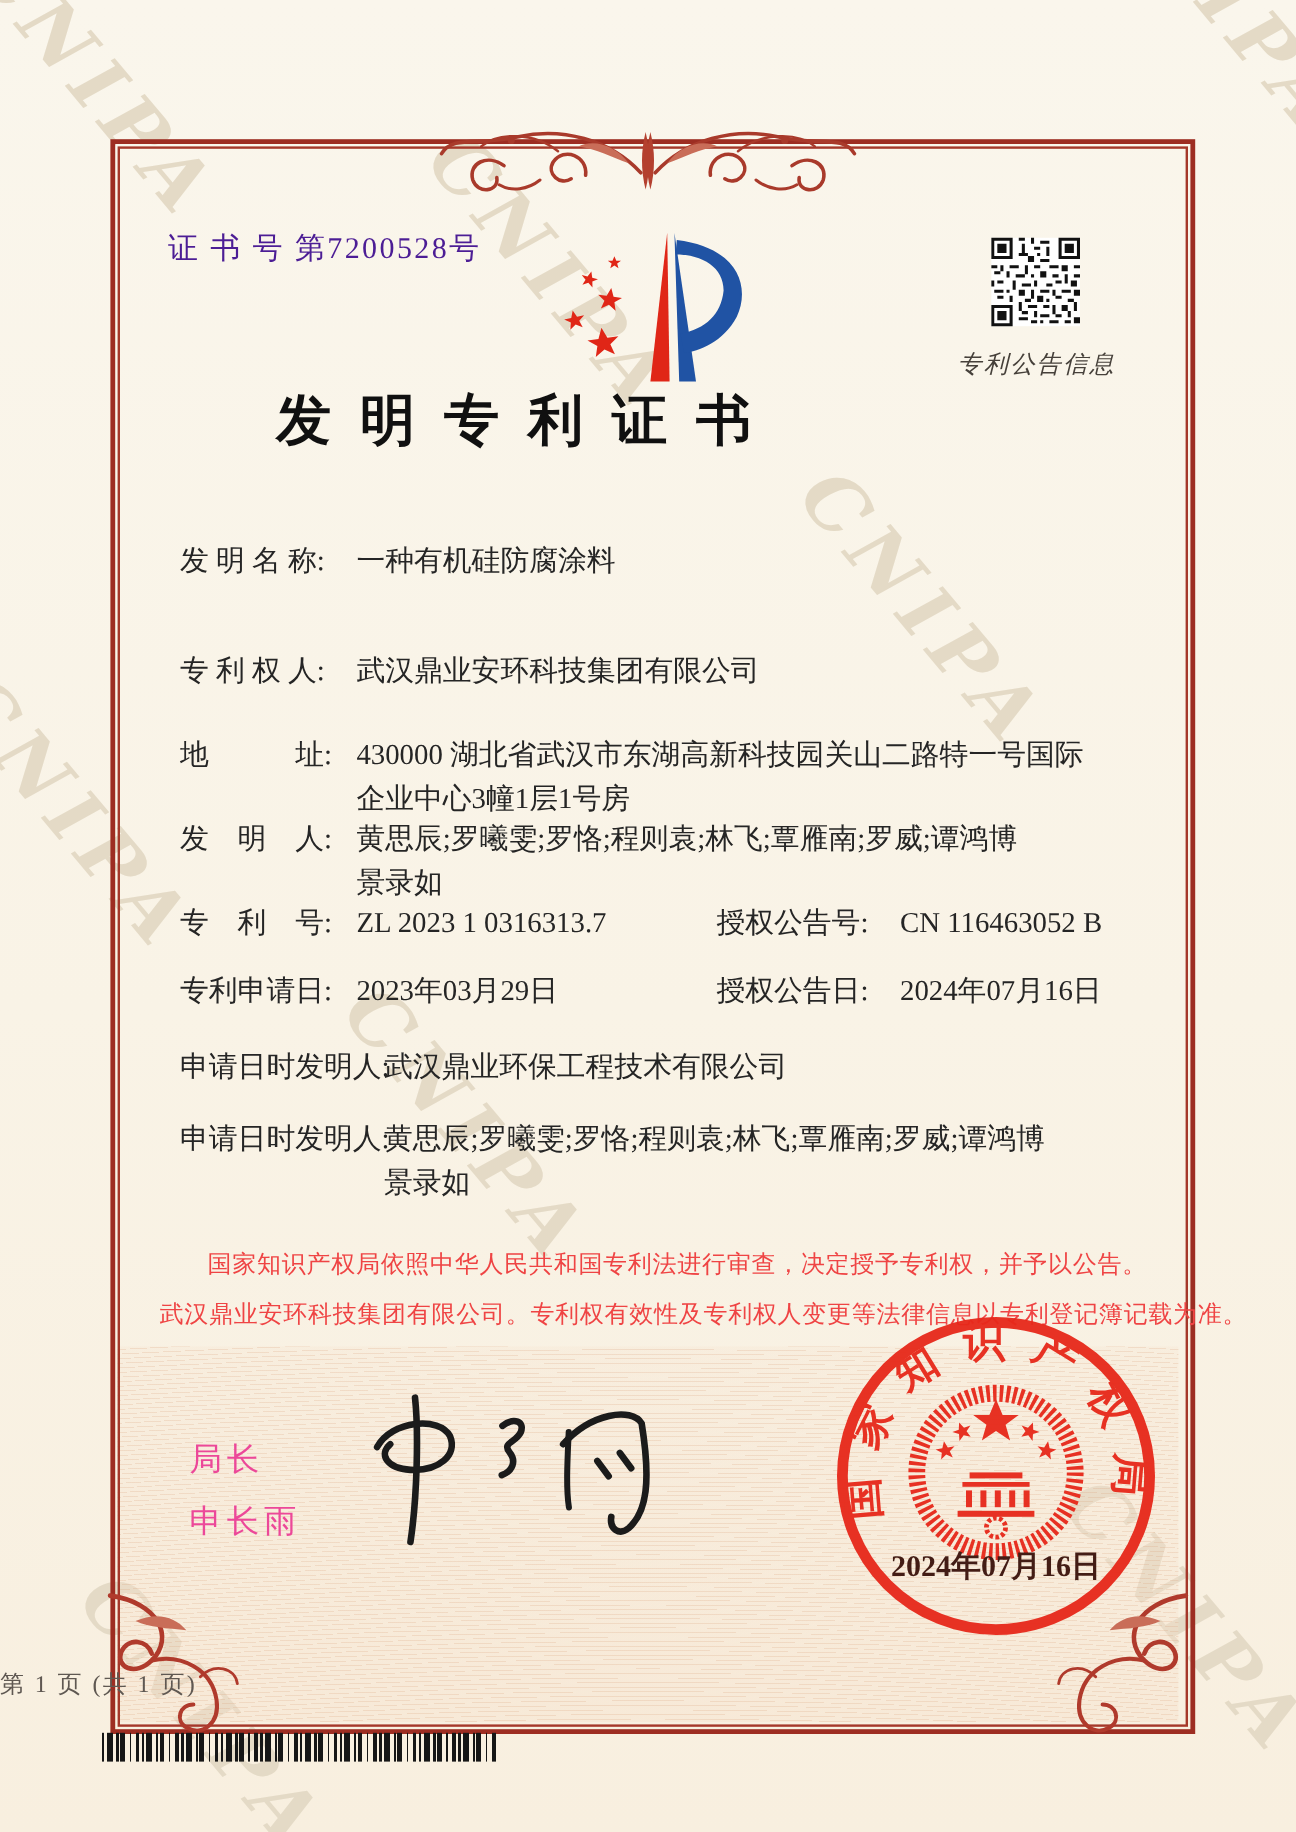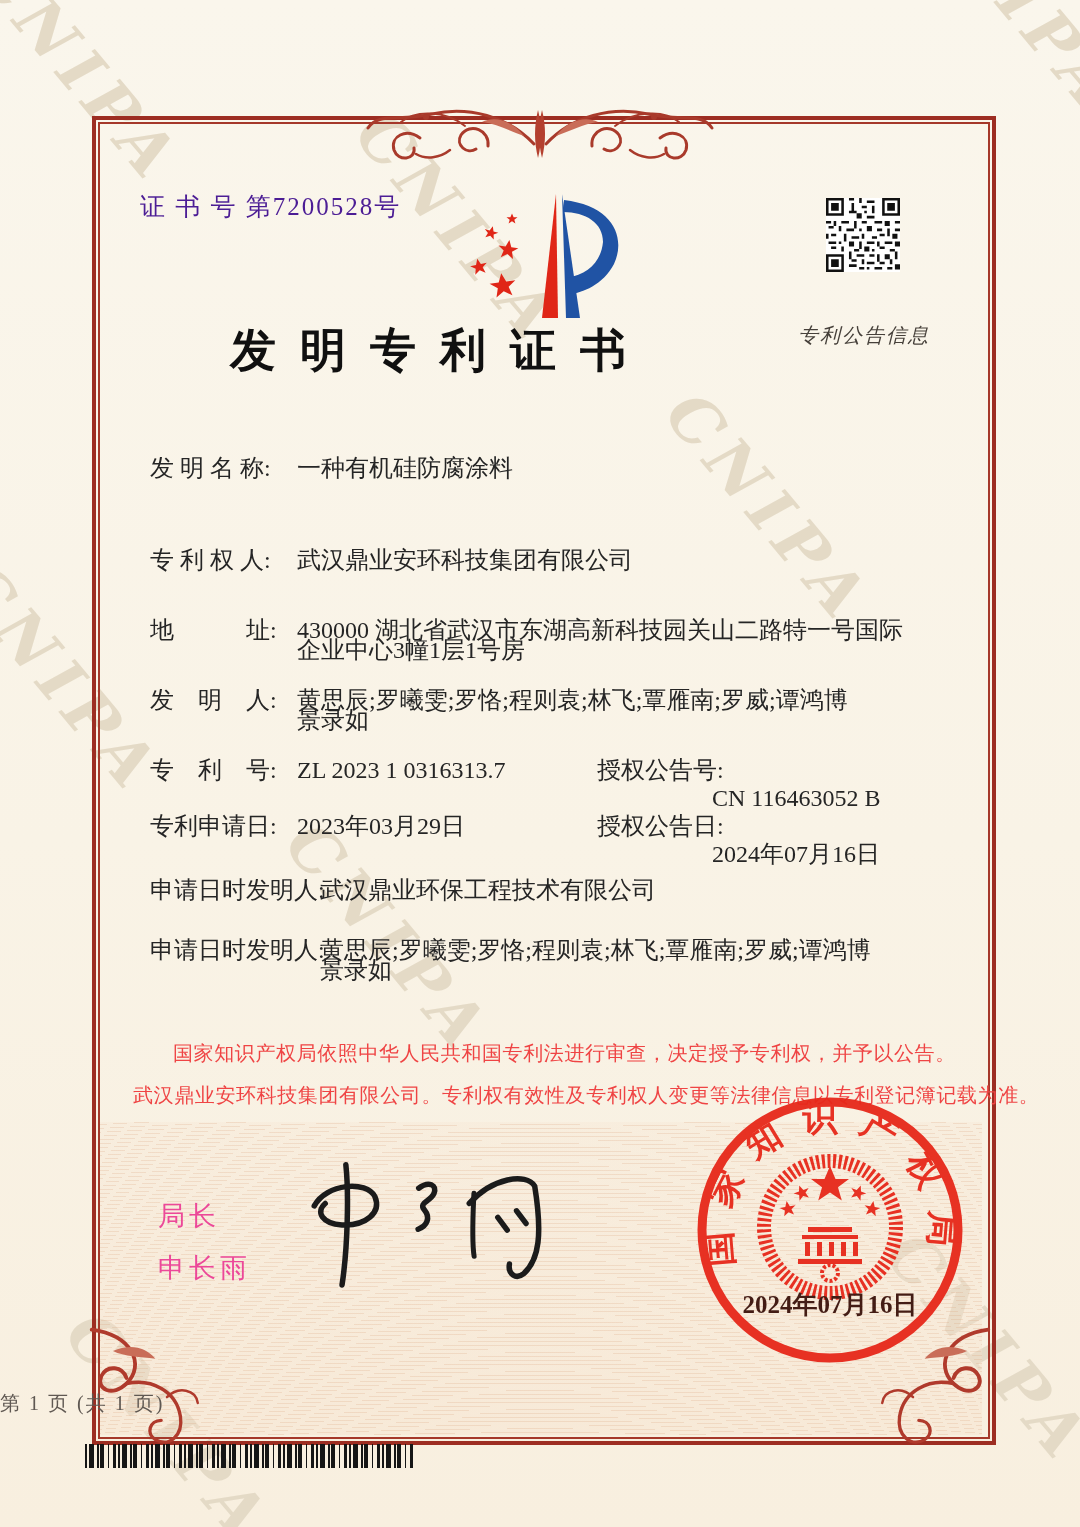--- a/index.html
+++ b/index.html
@@ -21,30 +21,30 @@
   .frame{position:absolute;left:92px;top:116px;width:896px;height:1321px;
          border:4px solid #9d2d22;z-index:3;}
   .frame-inner{position:absolute;inset:2px;border:2px solid #a5382a;}
   
   .certno{position:absolute;left:140px;top:190px;z-index:5;font-size:25px;color:#4c1d95;
           letter-spacing:2px;white-space:pre;}
   .title{position:absolute;left:0;top:320px;width:856px;text-align:center;z-index:5;
          font-weight:700;font-size:46px;color:#101010;letter-spacing:24px;text-indent:24px;}
   .qrwrap{position:absolute;left:826px;top:198px;z-index:5;}
   .qrcap{position:absolute;left:784px;top:290px;width:160px;text-align:center;z-index:5;
-         font-style:italic;font-size:20px;color:#46403a;letter-spacing:2px;margin-top:32px;}
+         font-style:italic;font-size:20px;color:#46403a;letter-spacing:2px;}
   
   .row{position:absolute;left:0;width:1080px;z-index:5;
        font-size:24px;line-height:36px;color:#252525;}
   .row span{position:absolute;white-space:pre;}
   .row .lbl{left:150px;}
   .row .val{left:297px;}
-  .row .val2{left:297px;top:20px;}
+  .row .val2{left:297px;top:36px;}
   .row .lblb{left:597px;}
-  .row .valb{left:712px;margin-top:28px;}
+  .row .valb{left:750px;}
   .row.wide .val{left:320px;}
   .row.wide .val2{left:320px;}
   
   .bodyline{position:absolute;z-index:5;font-size:20px;color:#ef4444;
             letter-spacing:0.6px;white-space:nowrap;}
   
   .dirlbl{position:absolute;left:158px;z-index:5;font-family:"Liberation Sans",sans-serif;
           font-size:27px;color:#ec4899;letter-spacing:4px;}
   
   .footer{position:absolute;left:0;top:1390px;width:1080px;text-align:left;z-index:5;

